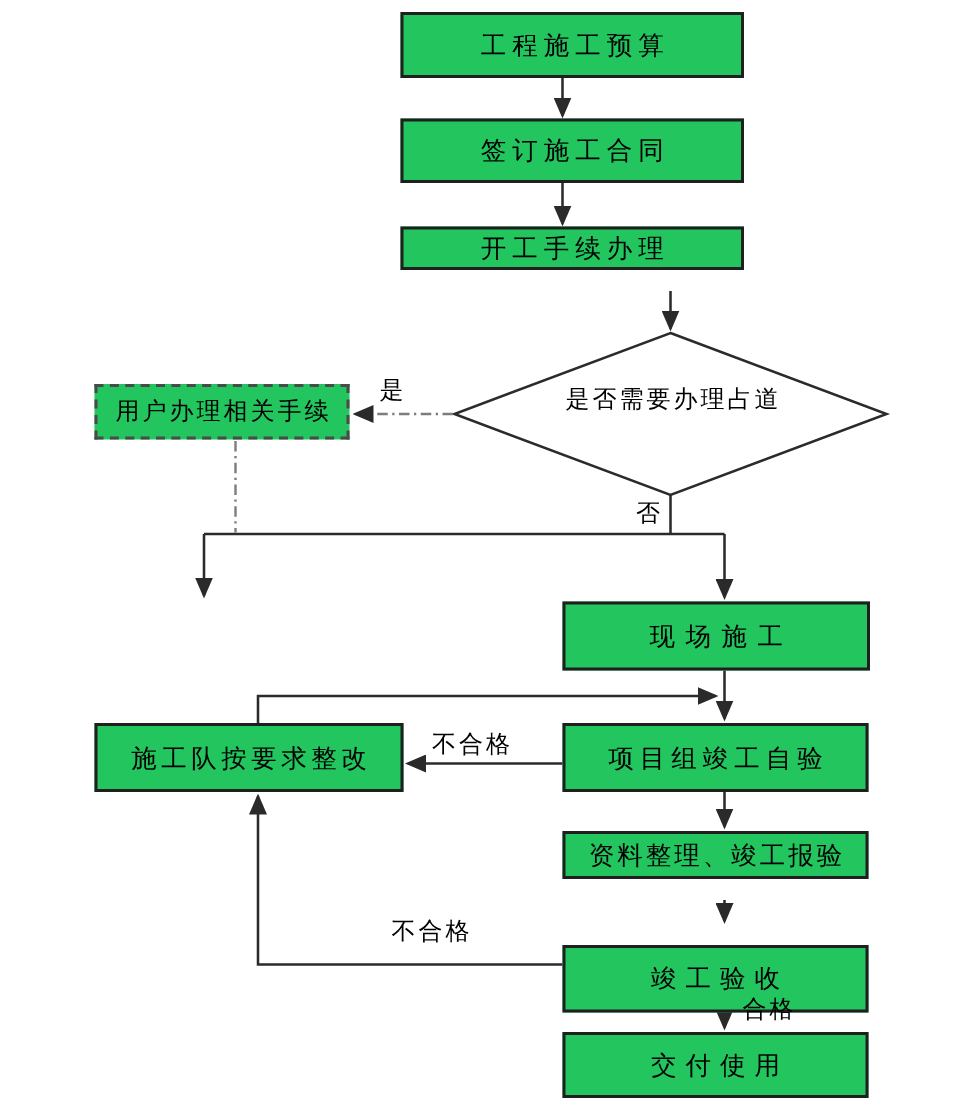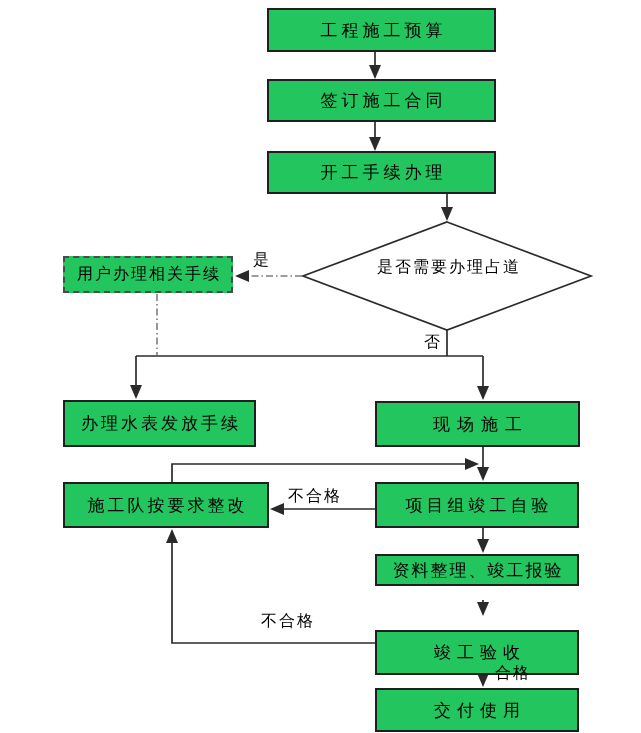--- a/index.html
+++ b/index.html
@@ -56,35 +56,32 @@
   </svg>
 
   <div class="box" style="left:267px;top:8px;width:229px;height:44px">
     <span>工程施工预算</span>
   </div>
 
   <div class="box" style="left:267px;top:79px;width:229px;height:43px">
     <span>签订施工合同</span>
   </div>
 
-  <div class="box" style="left:267px;top:151px;width:229px;height:43px">
+  <div class="box" style="left:267px;top:151px;width:229px;height:29px">
     <span>开工手续办理</span>
   </div>
 
   <div class="diamond-text">
     <div>是否需要办理占道</div>
   </div>
 
   <div class="box dashed" style="left:63px;top:256px;width:170px;height:37px">
     <span>用户办理相关手续</span>
   </div>
 
-  <div class="box" style="left:63px;top:400px;width:193px;height:47px;font-size:17px;letter-spacing:3px;text-indent:3px">
-    <span>办理水表发放手续</span>
-  </div>
 
   <div class="box" style="left:375px;top:401px;width:205px;height:46px;letter-spacing:7px;text-indent:7px">
     <span>现场施工</span>
   </div>
 
   <div class="box" style="left:63px;top:482px;width:206px;height:46px;letter-spacing:3px;text-indent:3px">
     <span>施工队按要求整改</span>
   </div>
 
   <div class="box" style="left:375px;top:482px;width:204px;height:46px">

